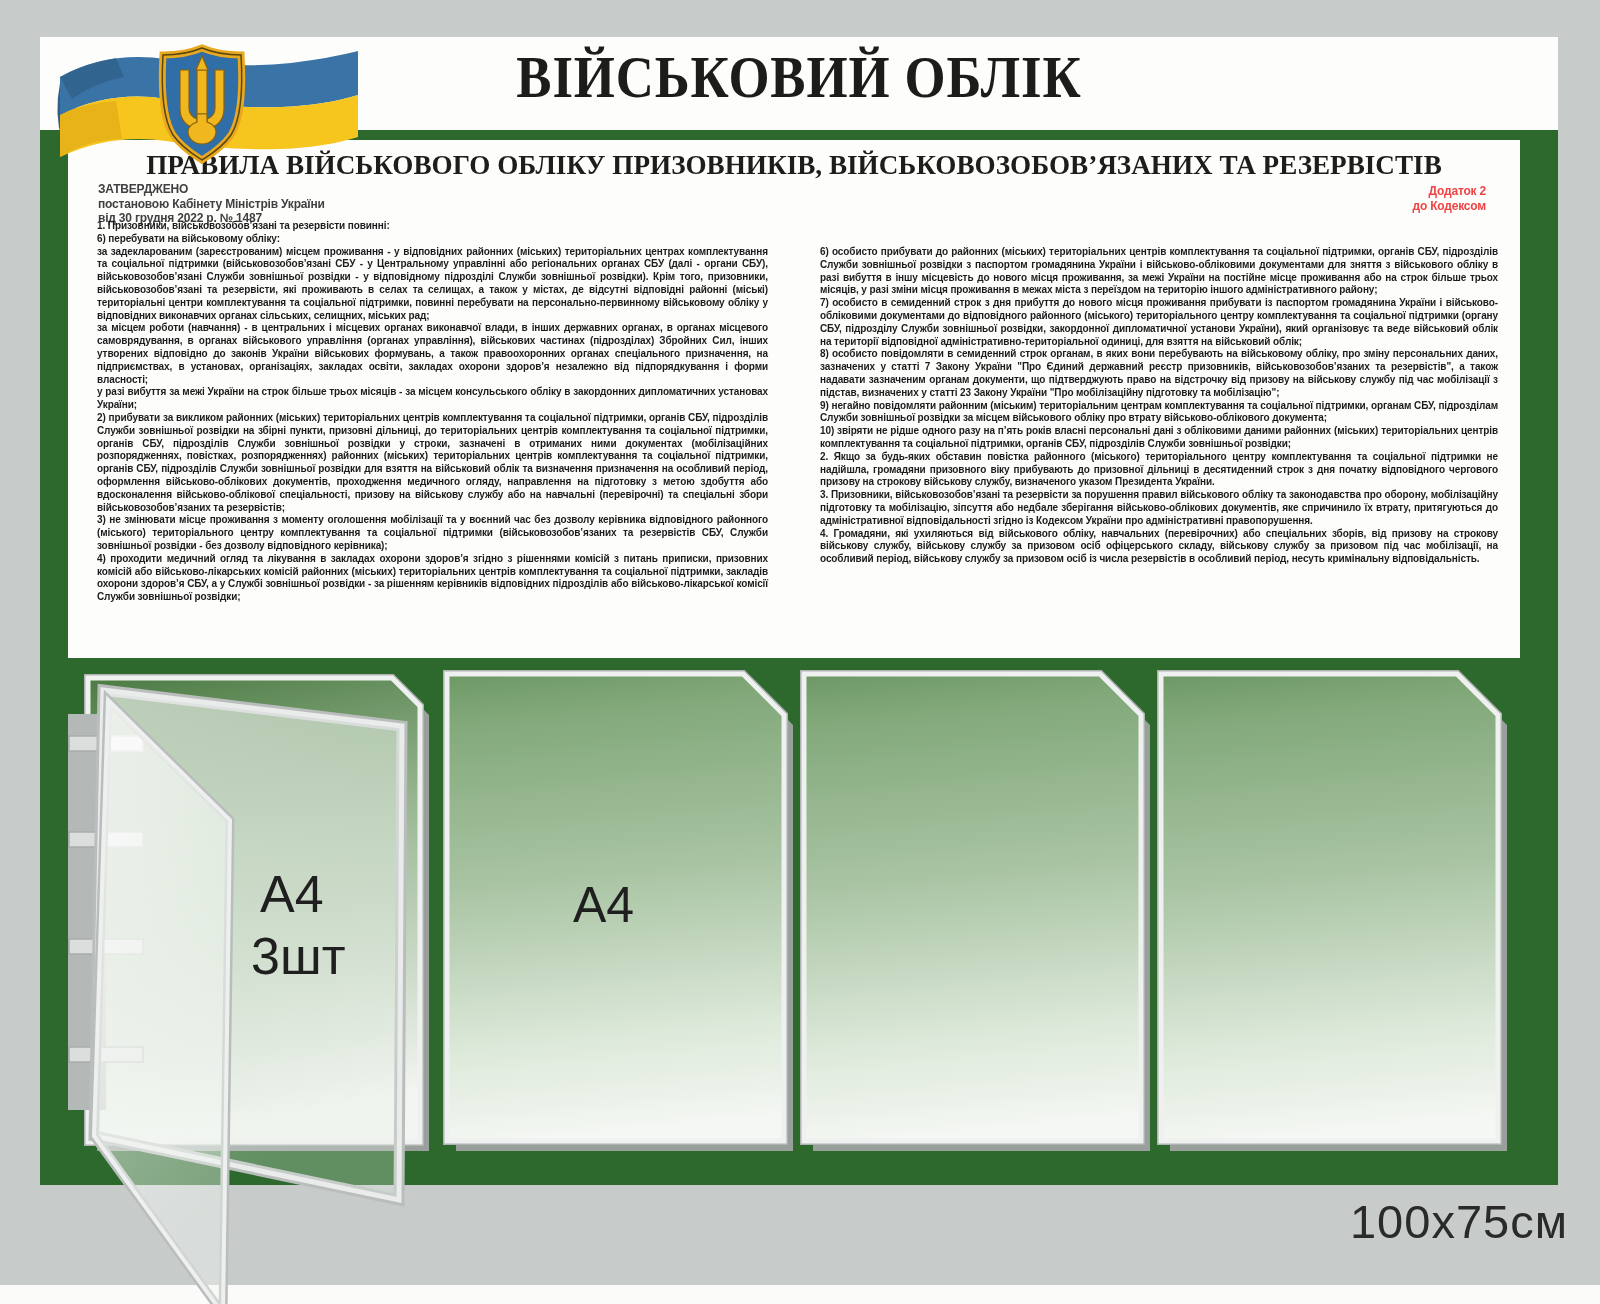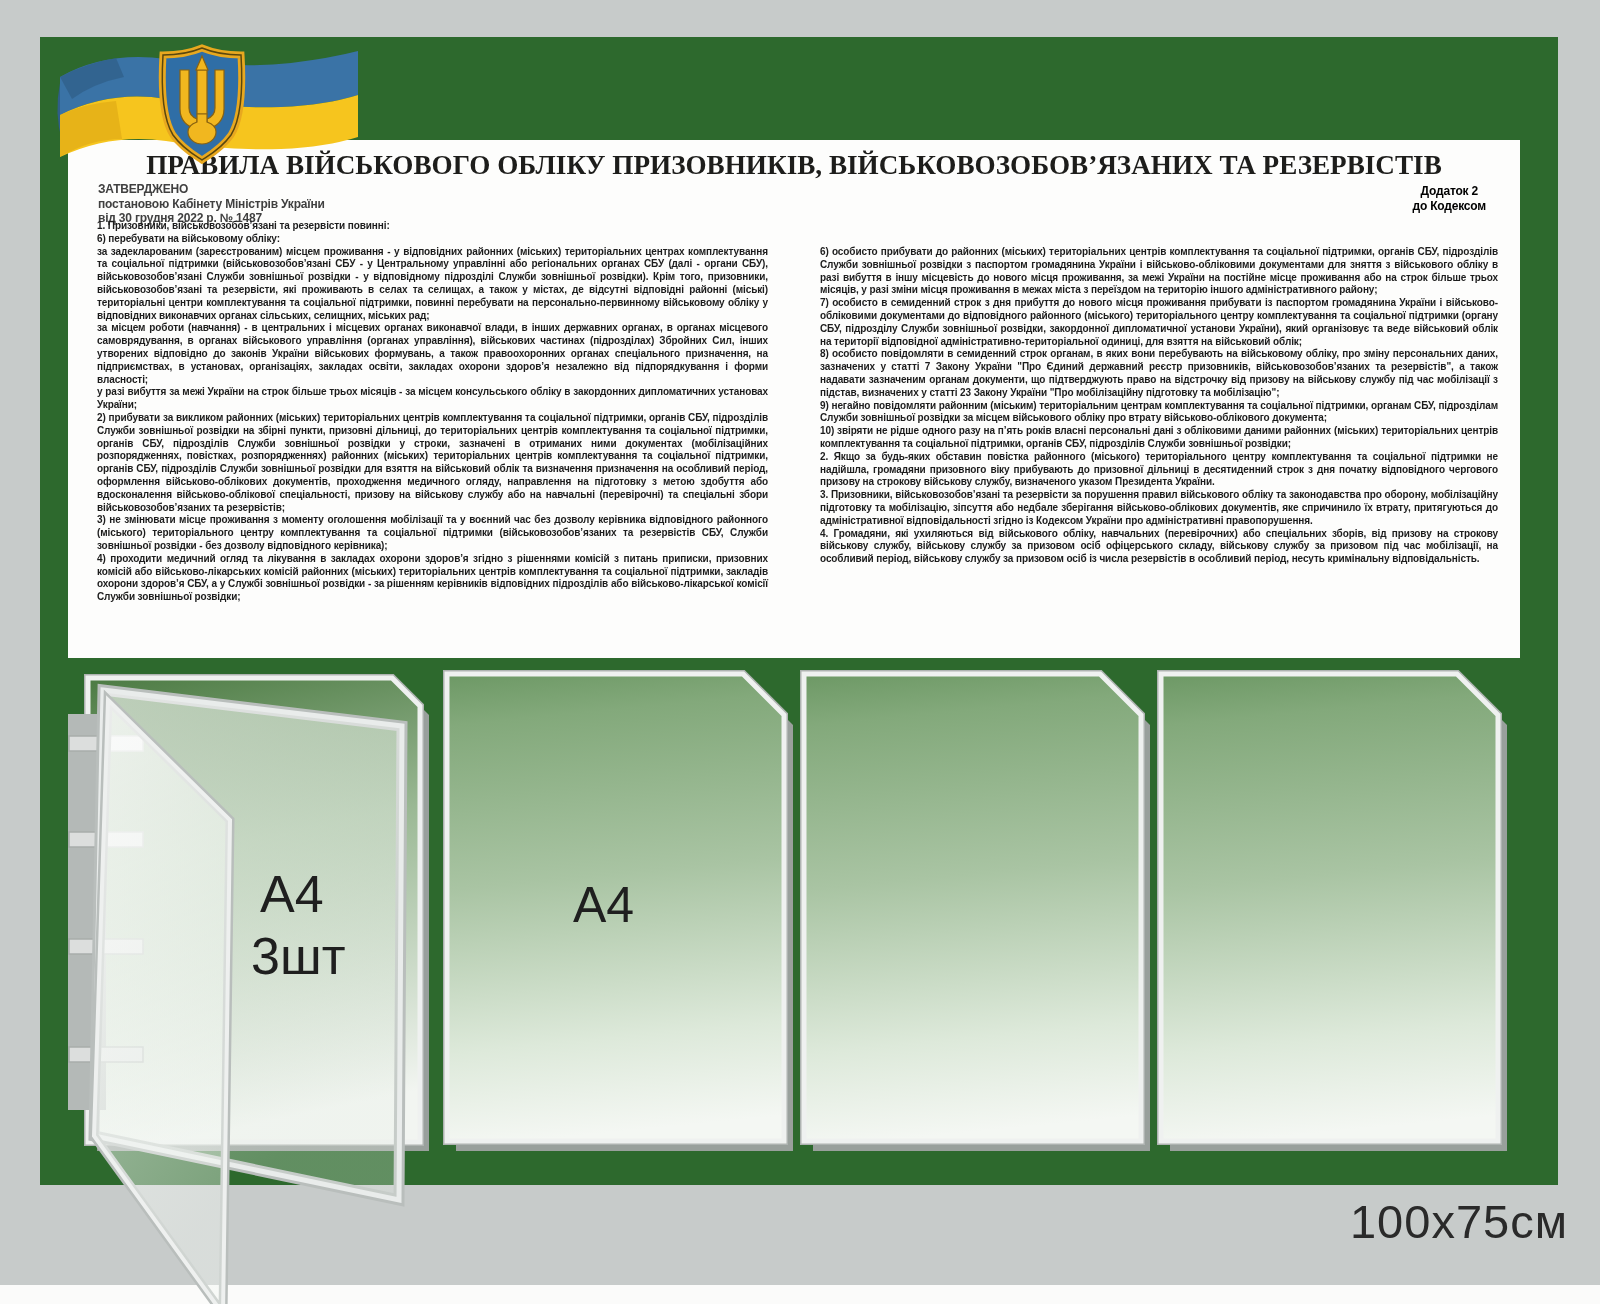--- a/index.html
+++ b/index.html
@@ -12,22 +12,22 @@
     font-family:"Liberation Serif",serif;font-weight:700;font-size:60px;color:#1c1c1a;
     letter-spacing:1px;transform:scaleX(.88);transform-origin:50% 0;white-space:nowrap;}
   .flag-svg{position:absolute;left:6px;top:6px;z-index:5;}
   .emblem-svg{position:absolute;left:114px;top:7px;z-index:6;}
   
   .doc{position:absolute;left:28px;top:103px;width:1452px;height:518px;background:#fdfdfc;z-index:2;}
   .doc-title{margin:9px 40px 0;text-align:center;font-family:"Liberation Serif",serif;
     font-weight:700;font-size:28px;color:#1d1d1b;white-space:nowrap;transform:scaleX(.97);}
   .approval{position:absolute;left:30px;top:42px;font-size:12px;font-weight:700;color:#404040;
     line-height:14.5px;letter-spacing:-0.2px;}
-  .annex{position:absolute;right:34px;top:44px;font-size:12px;font-weight:700;color:#000000;
-    line-height:15px;text-align:center;letter-spacing:-0.2px;}
+  .annex{position:absolute;right:34px;top:44px;font-size:12px;font-weight:700;color:#ef4444;
+    line-height:15px;text-align:right;letter-spacing:-0.2px;}
   .cols{position:absolute;left:29px;top:80px;right:22px;display:flex;gap:52px;}
   .col{width:671px;flex:0 0 auto;}
   .col.right{width:678px;padding-top:26px;}
   .col p{margin:0;font-size:10px;line-height:12.8px;font-weight:700;color:#1c1c1c;
     text-align:justify;letter-spacing:-0.1px;}
   
   .pocket-svg{position:absolute;z-index:3;}
   .pocket-open-svg{position:absolute;left:55px;top:664px;z-index:4;}
   .pocket-label-text{font-family:"Liberation Sans",sans-serif;fill:#1f1f1f;}
   
@@ -35,20 +35,23 @@
     font-size:47px;color:#2a2a2a;letter-spacing:1px;}
   .white-strip{position:absolute;left:0;top:1285px;width:100%;height:19px;background:#fbfbfa;}
 </style>
 </head>
 <body>
 
 <div class="stage">
 
   <div class="board">
 
+    <div class="band">
+      <div class="board-title">ВІЙСЬКОВИЙ ОБЛІК</div>
+    </div>
 
     <svg class="flag-svg" width="330" height="122" viewBox="0 0 330 122">
       <path d="M14,40 Q8,70 16,98 L34,86 Q28,62 32,42 Z" fill="#2f5e88"></path>
       <path d="M14,34 Q60,8 120,16 Q190,26 245,20 Q285,15 312,8 L312,52 Q280,62 235,64 Q180,66 120,56 Q65,47 14,72 Z" fill="#3a73a6"></path>
       <path d="M14,34 Q40,20 70,15 L78,34 Q48,40 26,56 Z" fill="#2f5e88" opacity="0.7"></path>
       <path d="M14,72 Q65,47 120,56 Q180,66 235,64 Q280,62 312,52 L312,94 Q280,104 235,106 Q180,108 120,98 Q65,90 14,114 Z" fill="#f6c51e"></path>
       <path d="M14,72 Q40,60 70,58 L76,96 Q44,96 14,114 Z" fill="#dba414" opacity="0.55"></path>
     </svg>
 
     <svg class="emblem-svg" width="96" height="120" viewBox="0 0 96 120">

